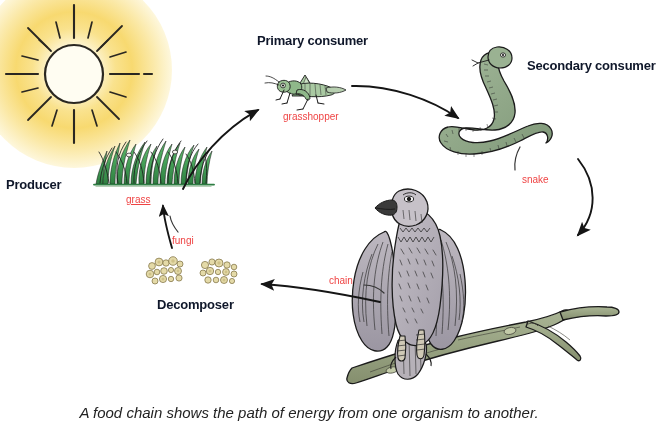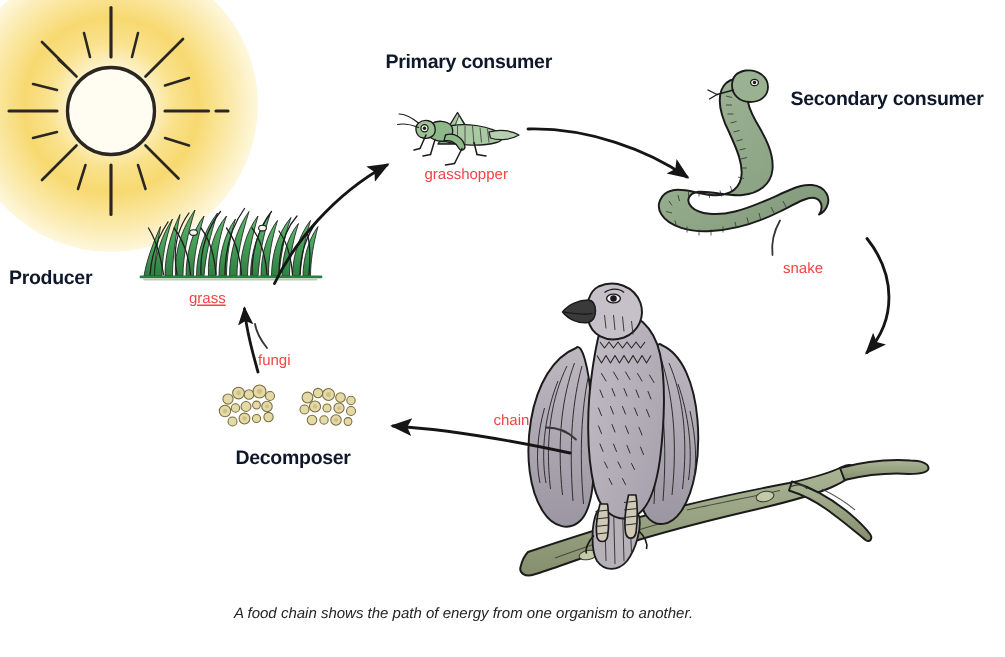--- a/index.html
+++ b/index.html
@@ -36,21 +36,21 @@
     font-size:10px;
     color:#ef4444;
   }
   .caption{
     position:absolute;
     left:0;
     top:404px;
     width:618px;
     text-align:center;
     font-style:italic;
-    font-size:10px;
+    font-size:15px;
     color:#232323;
     font-family:"Liberation Sans", sans-serif;
   }
   .sunglow{
     position:absolute;
     left:-24px;
     top:-28px;
     width:196px;
     height:196px;
     border-radius:50%;

